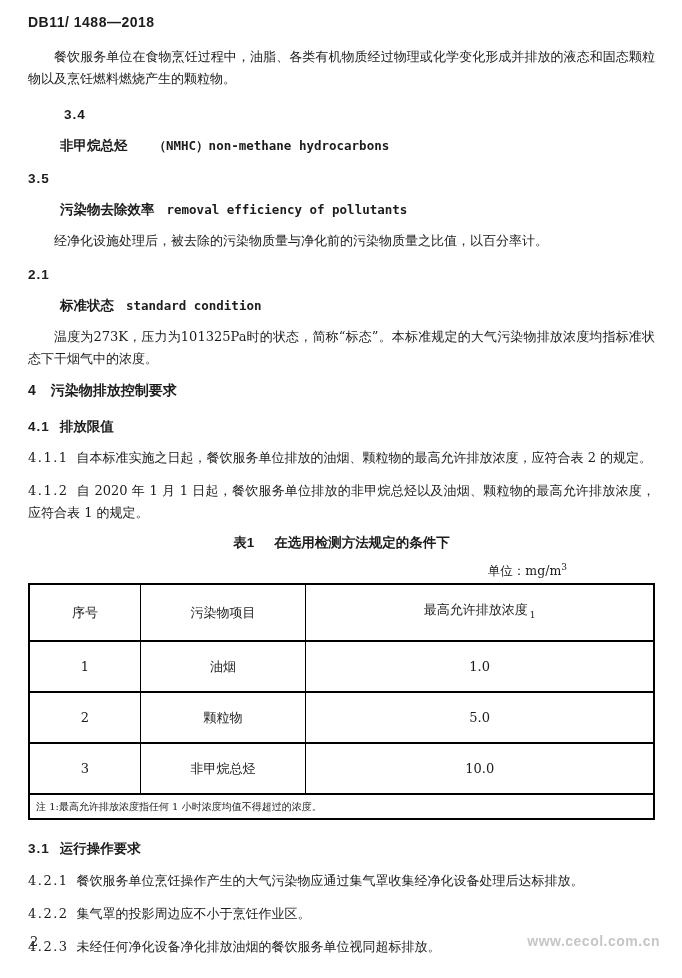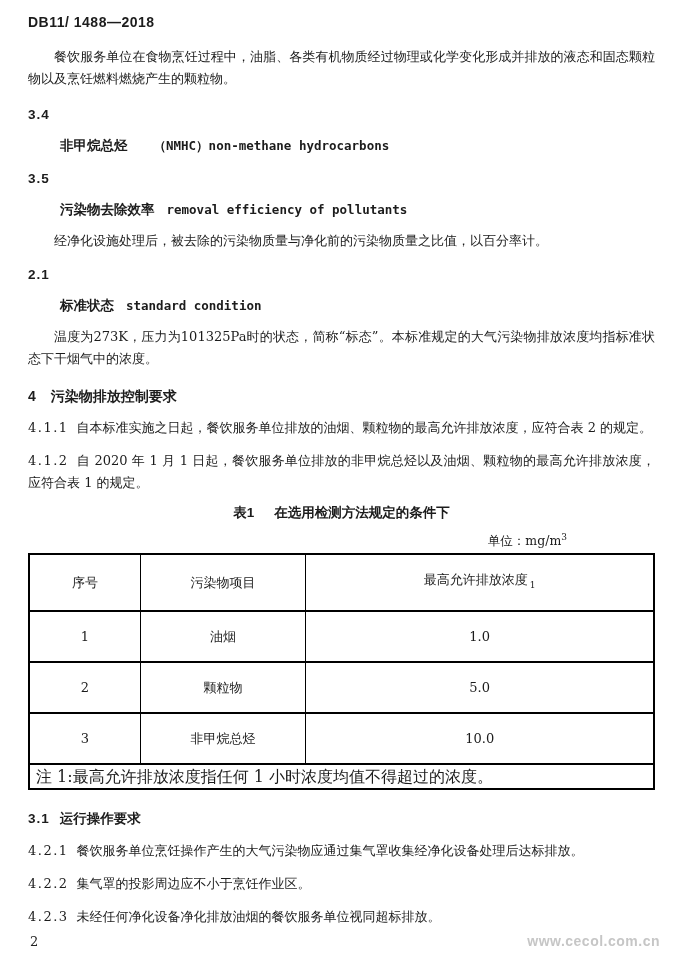--- a/index.html
+++ b/index.html
@@ -47,21 +47,21 @@
     font-size: 12.5px;
   }
   .gap-lg { margin-left: 26px; }
   .gap-sm { margin-left: 12px; }
 
   .h-chapter {
     font-family: "Liberation Sans", sans-serif;
     font-weight: bold;
     font-size: 14px;
     line-height: 20px;
-    margin-top: 16px;
+    margin-top: 10px;
   }
   .h-chapter .h-num { margin-right: 14px; letter-spacing: 1px; }
   .h-sub {
     font-family: "Liberation Sans", sans-serif;
     font-weight: bold;
     font-size: 13.5px;
     line-height: 18px;
     margin-top: 18px;
   }
   .h-sub .h-num { margin-right: 10px; letter-spacing: 1px; }
@@ -103,21 +103,21 @@
     font-size: 13px;
     padding: 16px 4px;
     height: 21px;
     line-height: 17px;
   }
   table.limits tr.hdr td { height: 25px; }
   table.limits td sub { font-size: 9px; margin-left: 2px; }
   table.limits td.note-cell {
     text-align: left;
     padding: 3px 6px;
-    font-size: 16px;
+    font-size: 10px;
     height: 22px;
   }
   .col-1 { width: 17.8%; }
   .col-2 { width: 26.5%; }
   .col-3 { width: 55.7%; }
 
   .footer {
     position: absolute;
     left: 30px;
     right: 22px;
@@ -137,41 +137,44 @@
 </style>
 </head>
 <body>
 
 <div class="page">
 
   <div class="doc-code">DB11/ 1488—2018</div>
 
   <p class="body-para">餐饮服务单位在食物烹饪过程中，油脂、各类有机物质经过物理或化学变化形成并排放的液态和固态颗粒物以及烹饪燃料燃烧产生的颗粒物。</p>
 
-  <div class="sec-num" style="margin-top:16px;">3.4</div>
+  <div class="sec-num" style="margin-top:16px;margin-left:36px;">3.4</div>
   <div class="term-line">
     <span class="term-zh">非甲烷总烃</span><span class="term-en gap-lg">（NMHC）non-methane hydrocarbons</span>
   </div>
 
   <div class="sec-num">3.5</div>
   <div class="term-line">
     <span class="term-zh">污染物去除效率</span><span class="term-en gap-sm">removal efficiency of pollutants</span>
   </div>
   <p class="def-para">经净化设施处理后，被去除的污染物质量与净化前的污染物质量之比值，以百分率计。</p>
 
   <div class="sec-num">2.1</div>
   <div class="term-line">
     <span class="term-zh">标准状态</span><span class="term-en gap-sm">standard condition</span>
   </div>
   <p class="def-para">温度为273K，压力为101325Pa时的状态，简称“标态”。本标准规定的大气污染物排放浓度均指标准状态下干烟气中的浓度。</p>
 
   <div class="h-chapter">
     <span class="h-num">4</span><span>污染物排放控制要求</span>
   </div>
 
+  <div class="h-sub">
+    <span class="h-num">4.1</span><span>排放限值</span>
+  </div>
 
   <p class="clause">
     <span class="num">4.1.1</span><span>自本标准实施之日起，餐饮服务单位排放的油烟、颗粒物的最高允许排放浓度，应符合表 2 的规定。</span>
   </p>
   <p class="clause">
     <span class="num">4.1.2</span><span>自 2020 年 1 月 1 日起，餐饮服务单位排放的非甲烷总烃以及油烟、颗粒物的最高允许排放浓度，应符合表 1 的规定。</span>
   </p>
 
   <div class="tbl-caption">
     <span class="cap-label">表1</span><span>在选用检测方法规定的条件下</span>

